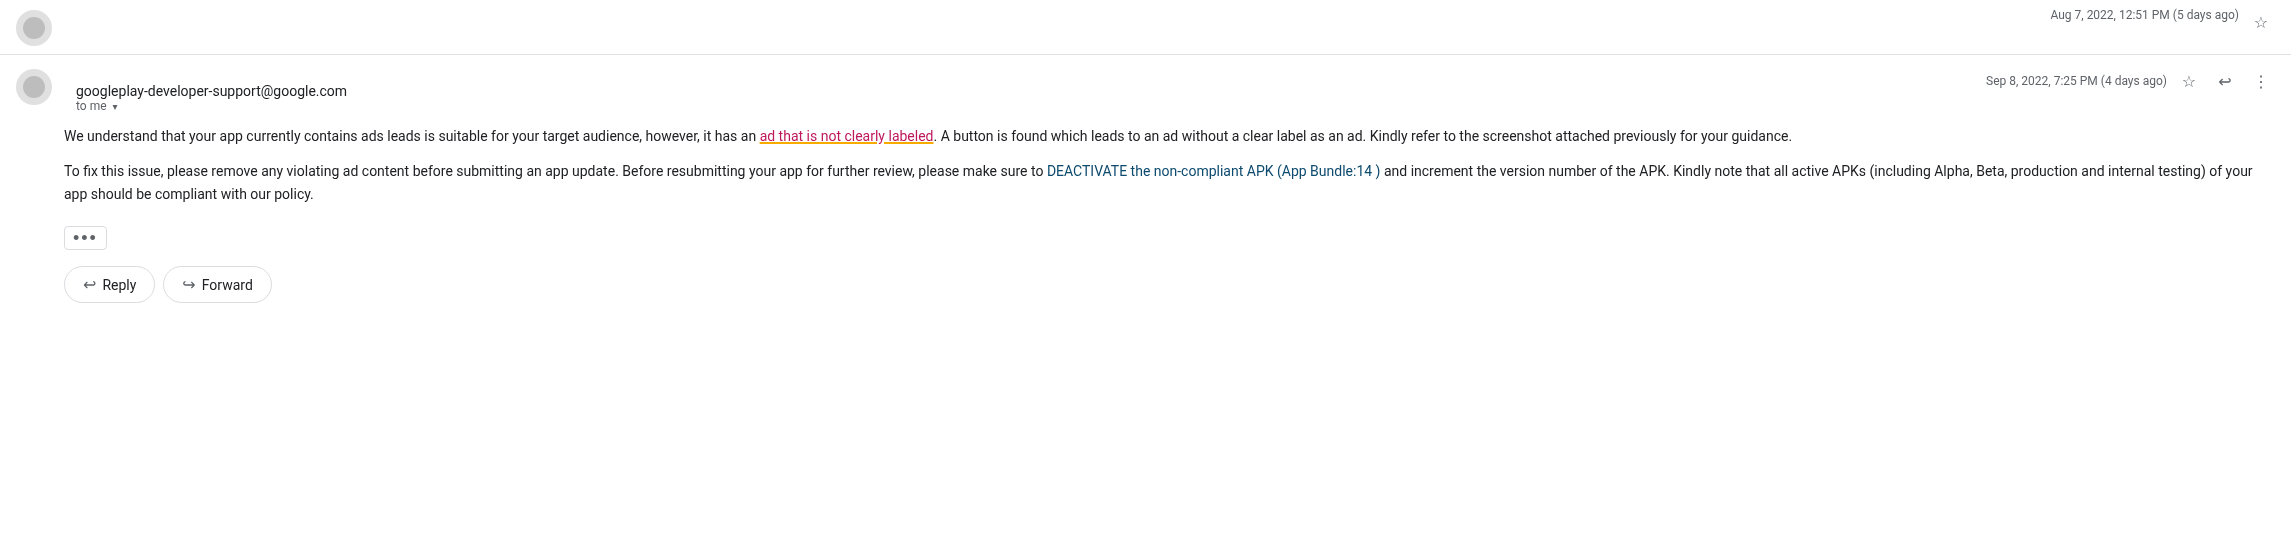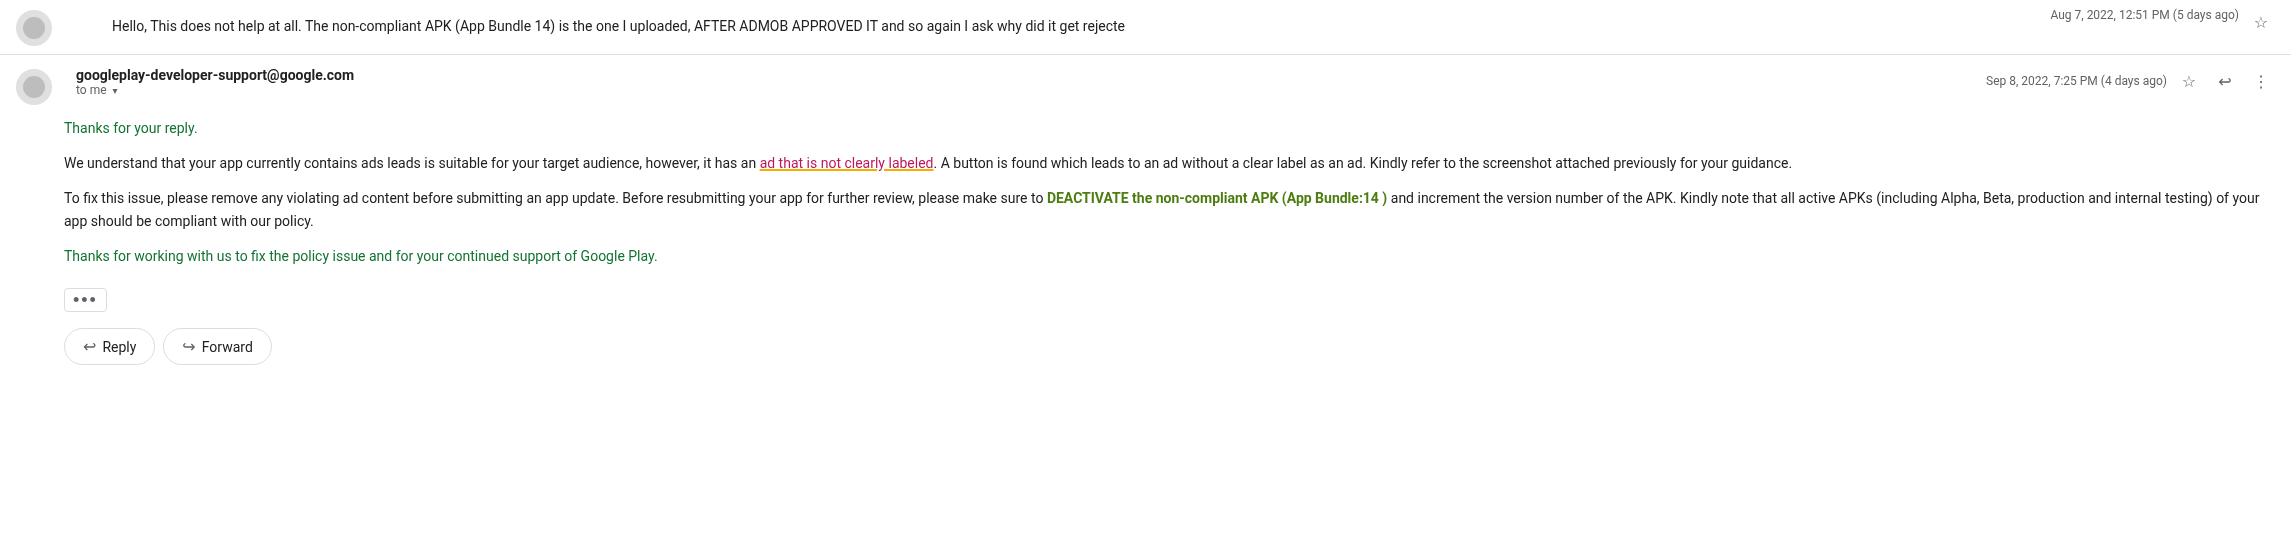--- a/index.html
+++ b/index.html
@@ -31,21 +31,22 @@
       background: #bdbdbd;
     }
 
     .sender-name {
       font-size: 14px;
       font-weight: 400;
       color: #202124;
     }
 
     .sender-name-bold {
-      font-weight: 700;
+      font-weight: 400;
+      margin-top: 16px;
     }
 
     .to-me {
       font-size: 12px;
       color: #5f6368;
       display: flex;
       align-items: center;
       gap: 6px;
       cursor: pointer;
     }
@@ -93,22 +94,22 @@
 
     .highlight-yellow {
       background-color: transparent;
       color: #be185d;
       text-decoration: underline;
       text-decoration-color: #f9ab00;
       text-decoration-thickness: 2px;
     }
 
     .highlight-bold-yellow {
-      font-weight: 700;
-      color: #4d7c0f;
+      font-weight: 400;
+      color: #0c4a6e;
     }
 
     .text-green {
       color: #137333;
     }
 
     .ellipsis-btn {
       background: none;
       border: 1px solid #dadce0;
       border-radius: 4px;
@@ -205,21 +206,20 @@
     }
   </style>
 </head>
 <body>
 
 <div class="first-email-row">
   <div class="first-email-left">
     <div class="avatar">
       <div class="avatar-inner"></div>
     </div>
-    <span class="first-email-snippet">Hello, This does not help at all. The non-compliant APK (App Bundle 14) is the one I uploaded, AFTER ADMOB APPROVED IT and so again I ask why did it get rejecte</span>
   </div>
   <div class="first-email-right">
     <span class="email-date">Aug 7, 2022, 12:51 PM (5 days ago)</span>
     <button class="icon-btn">
       <span>☆</span>
     </button>
   </div>
 </div>
 
 <div class="divider"></div>
@@ -247,31 +247,29 @@
         <span>↩</span>
       </button>
       <button class="icon-btn">
         <span>⋮</span>
       </button>
     </div>
   </div>
 
   <div class="second-email-body">
 
-    <div class="paragraph text-green">Thanks for your reply.</div>
 
     <div class="paragraph">
       <span>We understand that your app currently contains ads leads is suitable for your target audience, however, it has an </span><span class="highlight-yellow">ad that is not clearly labeled</span><span>. A button is found which leads to an ad without a clear label as an ad. Kindly refer to the screenshot attached previously for your guidance.</span>
     </div>
 
     <div class="paragraph">
       <span>To fix this issue, please remove any violating ad content before submitting an app update. Before resubmitting your app for further review, please make sure to </span><span class="highlight-bold-yellow">DEACTIVATE the non-compliant APK (App Bundle:14 )</span><span> and increment the version number of the APK. Kindly note that all active APKs (including Alpha, Beta, production and internal testing) of your app should be compliant with our policy.</span>
     </div>
 
-    <div class="paragraph text-green">Thanks for working with us to fix the policy issue and for your continued support of Google Play.</div>
 
     <div>
       <button class="ellipsis-btn">•••</button>
     </div>
 
     <div class="action-buttons">
       <button class="action-btn">
         <span class="action-btn-icon">↩</span>
         <span>Reply</span>
       </button>

